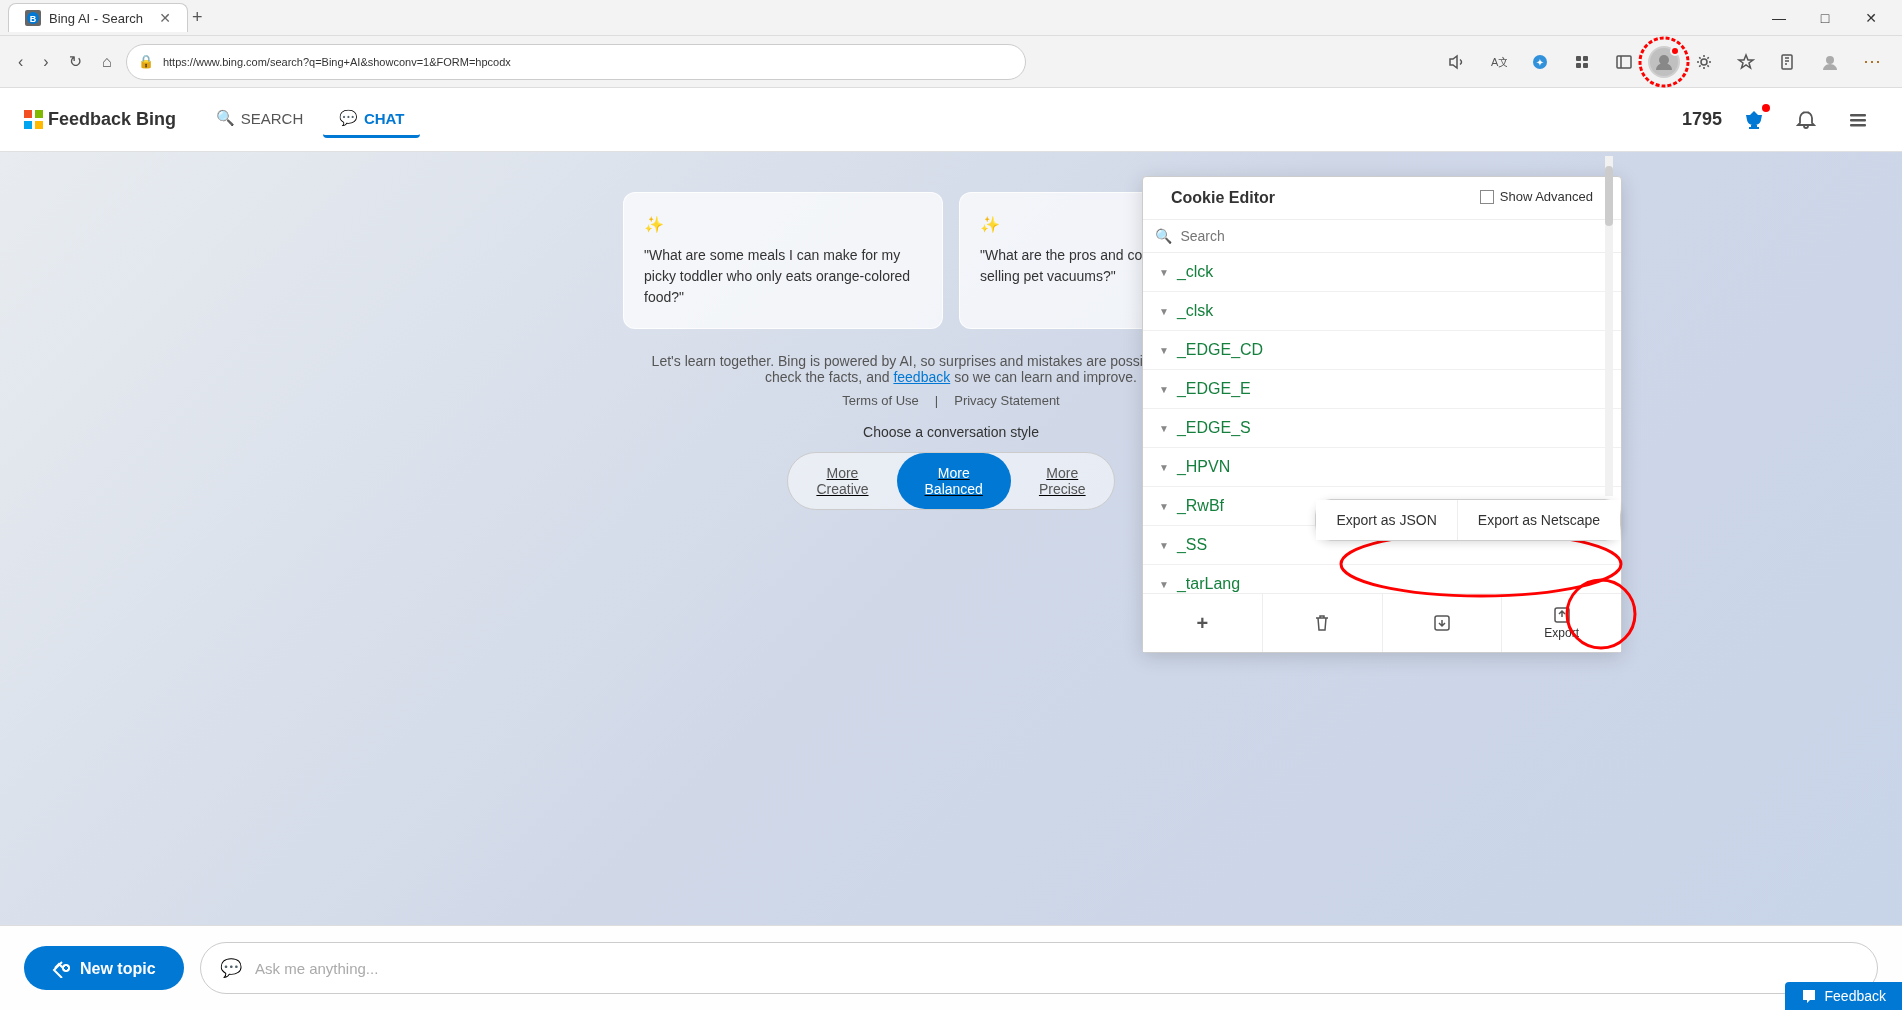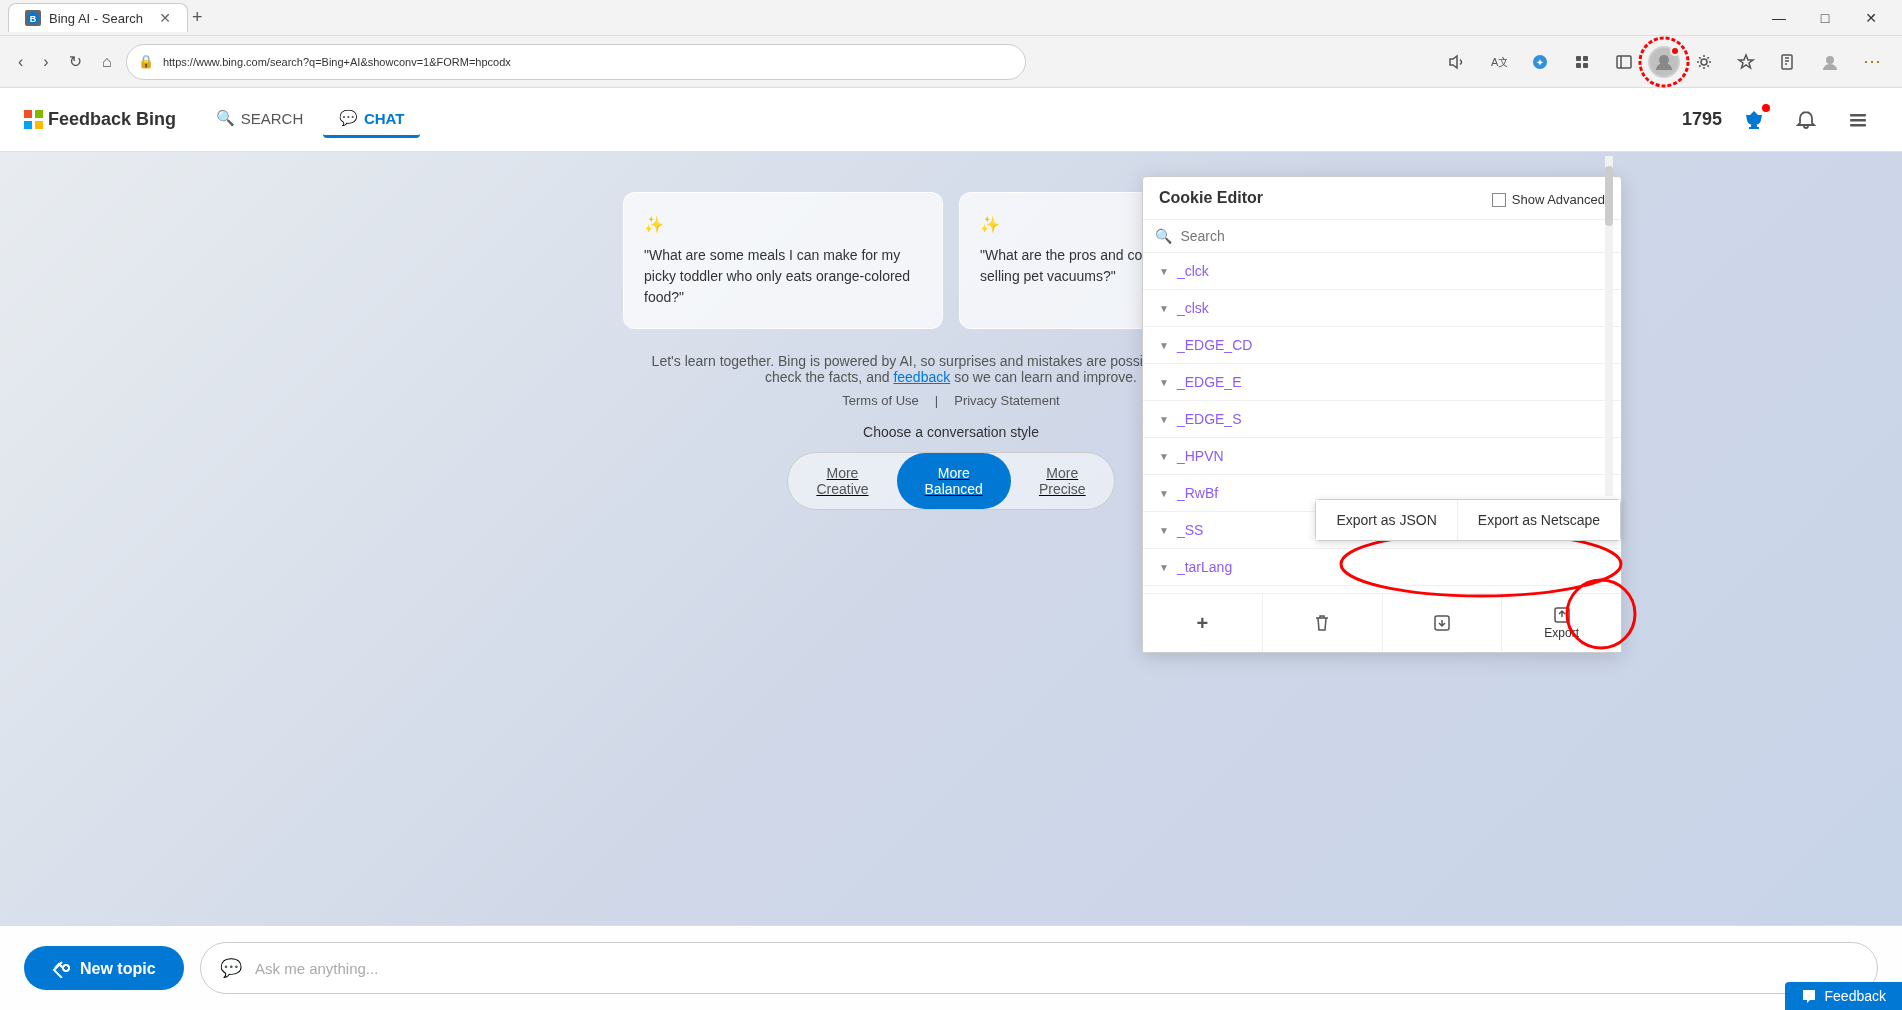--- a/index.html
+++ b/index.html
@@ -62,31 +62,31 @@
     .bottom-bar { background: rgba(255,255,255,0.9); border-top: 1px solid #ddd; padding: 16px 24px; display: flex; align-items: center; gap: 16px; }
     .new-topic-btn { background: #0078d4; color: #fff; border: none; border-radius: 30px; padding: 12px 28px; font-size: 16px; font-weight: 600; cursor: pointer; display: flex; align-items: flex-end; gap: 8px; white-space: nowrap; }
     .chat-input { flex: 1; background: #fff; border: 1px solid #ccc; border-radius: 30px; padding: 14px 20px; font-size: 15px; color: #aaa; display: flex; align-items: center; gap: 12px; }
     .chat-input-icon { font-size: 18px; color: #aaa; }
 
     
     .feedback-badge { position: absolute; bottom: 0; right: 0; background: #0078d4; color: #fff; padding: 6px 16px; font-size: 14px; display: flex; align-items: center; gap: 8px; cursor: pointer; border-radius: 4px 0 0 0; }
 
     
     .cookie-editor { position: absolute; top: 88px; right: 280px; width: 480px; background: #fff; border: 1px solid #ccc; border-radius: 4px; box-shadow: 0 4px 20px rgba(0,0,0,0.15); display: flex; flex-direction: column; z-index: 1000; }
-    .cookie-editor-header { display: flex; align-items: flex-end; justify-content: space-between; padding: 12px 16px; border-bottom: 1px solid #eee; }
+    .cookie-editor-header { display: flex; align-items: flex-start; justify-content: space-between; padding: 12px 28px; border-bottom: 1px solid #eee; }
     .cookie-editor-title { font-size: 16px; font-weight: 600; color: #333; }
     .show-advanced { display: flex; align-items: center; gap: 6px; font-size: 13px; color: #333; cursor: pointer; }
     .checkbox { width: 14px; height: 14px; border: 1px solid #888; background: #fff; display: inline-block; }
     .cookie-search { display: flex; align-items: center; padding: 8px 12px; border-bottom: 1px solid #eee; gap: 8px; }
     .cookie-search-icon { font-size: 14px; color: #888; }
     .cookie-search-input { flex: 1; border: none; outline: none; font-size: 14px; color: #333; background: transparent; }
     .cookie-list { flex: 1; overflow-y: auto; max-height: 340px; }
     .cookie-item { display: flex; align-items: center; padding: 10px 16px; border-bottom: 1px solid #f0f0f0; font-size: 14px; color: #333; gap: 8px; cursor: pointer; }
     .cookie-chevron { font-size: 10px; color: #888; }
-    .cookie-name { font-size: 14px; color: #8b5cf6; }
+    .cookie-name { font-size: 16px; color: #15803d; }
 
     
     .cookie-editor-footer { display: flex; border-top: 1px solid #eee; }
     .footer-btn { flex: 1; padding: 12px; background: #fff; border: none; border-right: 1px solid #eee; cursor: pointer; font-size: 18px; color: #555; display: flex; align-items: center; justify-content: center; }
     .footer-btn:last-child { border-right: none; }
     .footer-btn-export { position: relative; }
     .footer-btn-text { font-size: 12px; color: #333; }
 
     
     .cookie-list::-webkit-scrollbar { width: 8px; }
@@ -376,21 +376,21 @@
           <span class="cookie-name">_tarLang</span>
         </div>
         <div class="cookie-item">
           
           
         </div>
 
       </div>
 
       <div style="position:relative;">
-        <div style="position:absolute;bottom:52px;right:0;background:#fff;border:1px solid #ccc;border-radius:4px;box-shadow:0 2px 8px rgba(0,0,0,0.15);display:flex;z-index:1002;">
+        <div style="position:absolute;bottom:52px;right:0;background:#fff;border:1px solid #ccc;border-radius:16px;box-shadow:0 2px 8px rgba(0,0,0,0.15);display:flex;z-index:1002;">
           <button style="padding:12px 20px;font-size:14px;color:#333;background:#fff;border:none;border-right:1px solid #eee;cursor:pointer;white-space:nowrap;">Export as JSON</button>
           <button style="padding:12px 20px;font-size:14px;color:#333;background:#fff;border:none;cursor:pointer;white-space:nowrap;">Export as Netscape</button>
         </div>
       </div>
 
       <div class="cookie-editor-footer">
         <button class="footer-btn">
           <span style="font-size:20px;font-weight:bold;color:#555;">+</span>
         </button>
         <button class="footer-btn">

